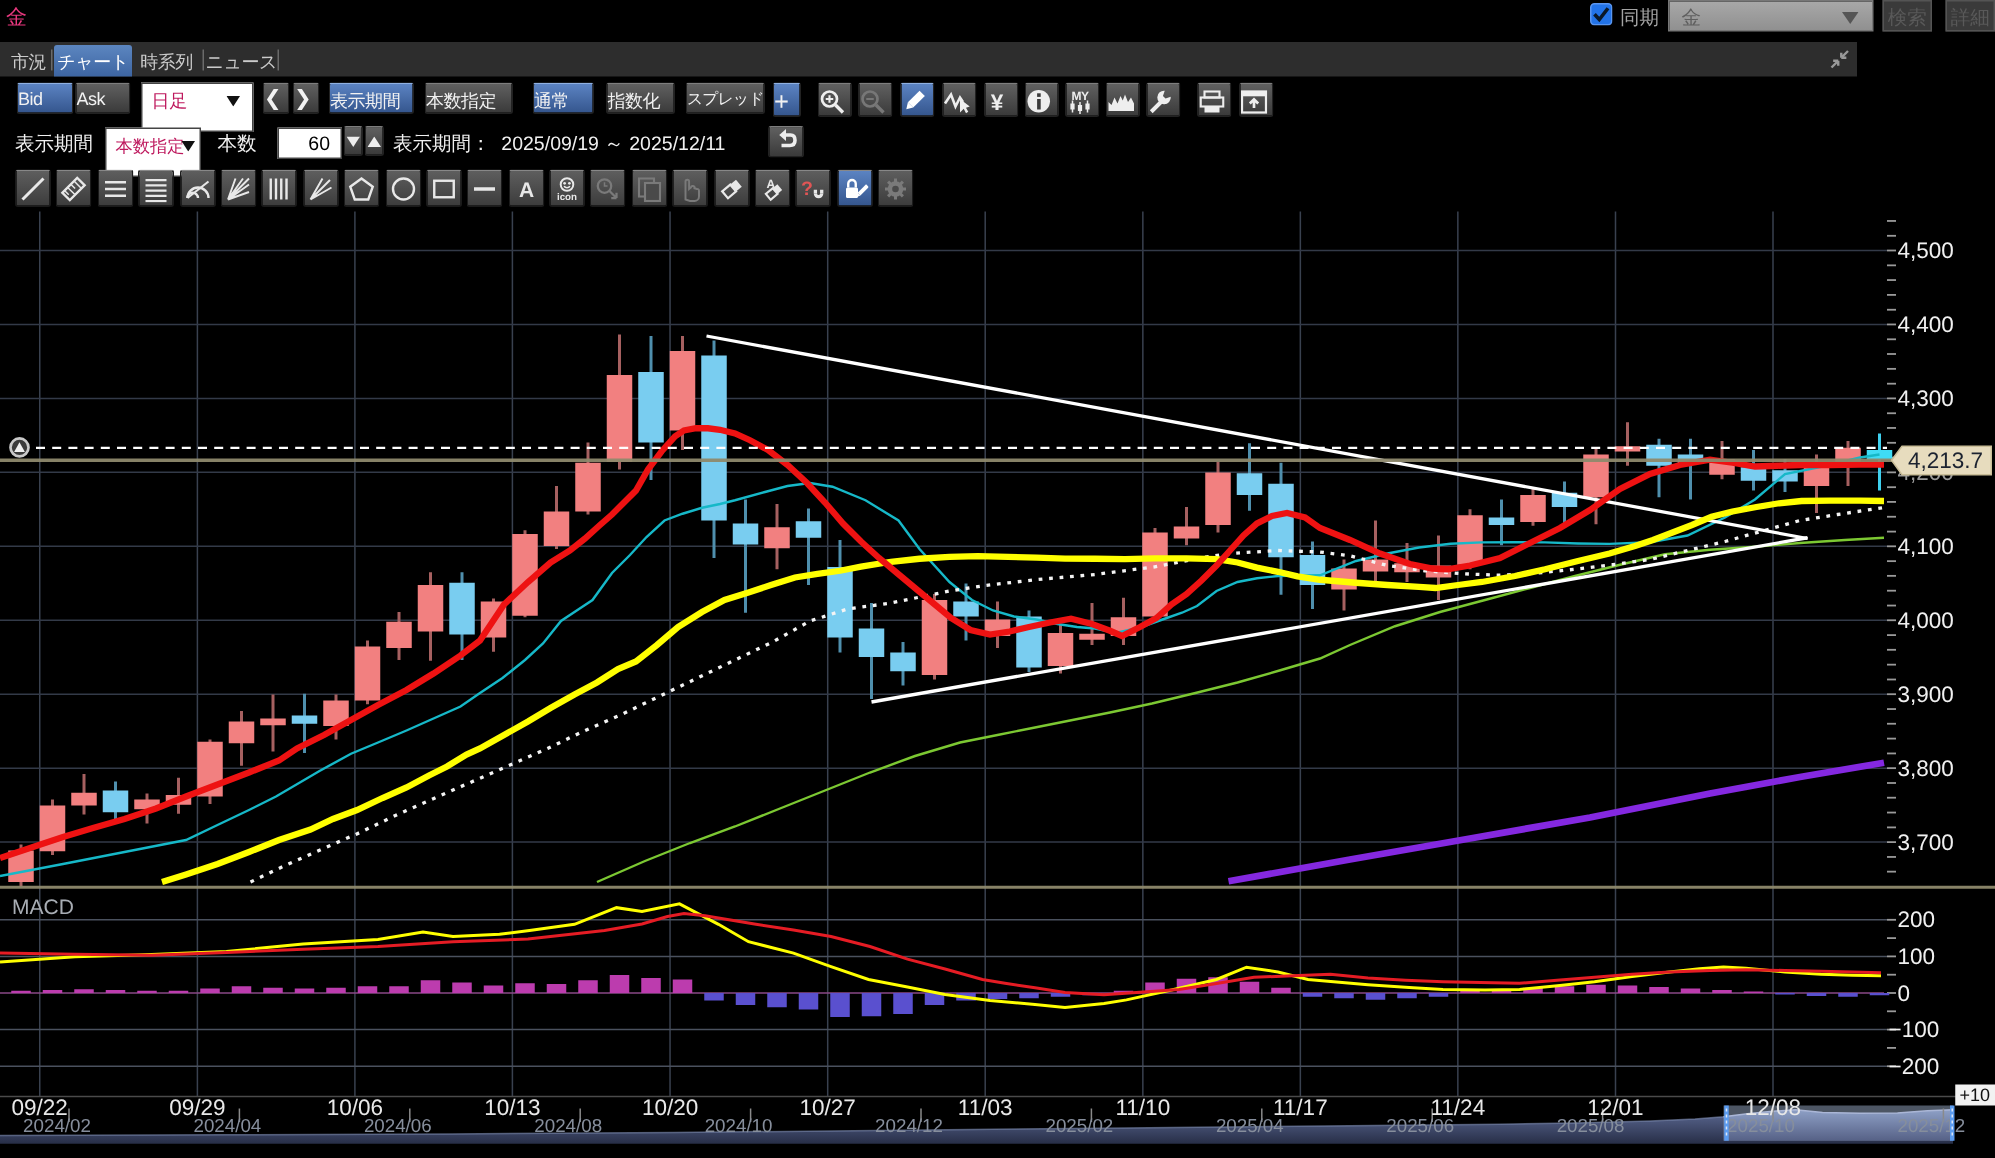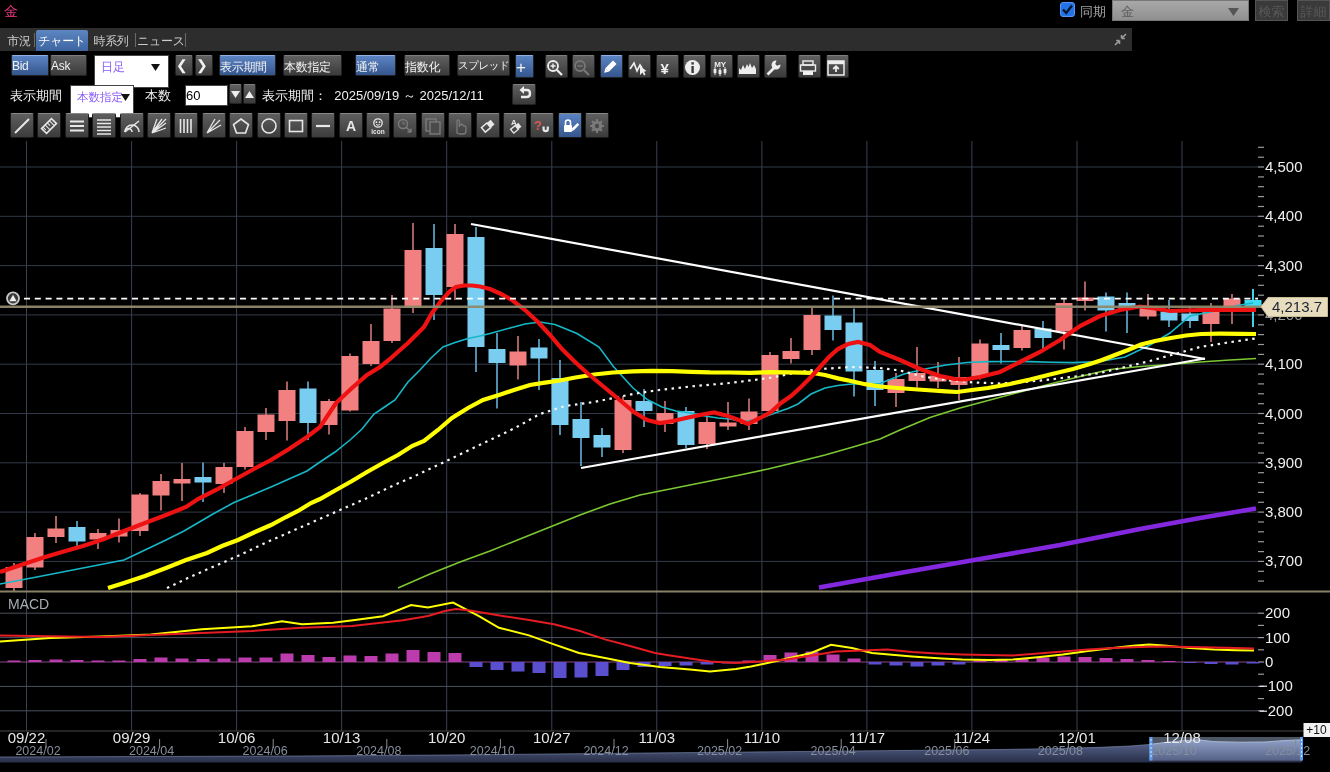--- a/index.html
+++ b/index.html
@@ -4,35 +4,35 @@
 font-family:"Liberation Sans",sans-serif;position:relative}
 *{box-sizing:border-box}
 .r0{position:absolute;left:0;top:0;width:1330px;height:28px;background:#000}
 .kin{position:absolute;left:4px;top:3px;color:#e8387e;font-size:14px}
 .cb{position:absolute;left:1060px;top:2px}
 .douki{position:absolute;left:1080px;top:3px;color:#a3a3a3;font-size:13px}
 .ddl{position:absolute;left:1112px;top:0px;width:137px;height:21px;background:linear-gradient(#a8a8a8,#909090);
 border:1px solid #777;color:#5f5f5f;font-size:13px;padding:2px 0 0 8px}
 .gbtn{position:absolute;top:0px;width:33px;height:21px;background:#3a3a3a;border:1px solid #545454;
 color:#595959;font-size:13px;text-align:center;padding-top:2px}
-.tabs{position:absolute;left:0;top:28px;width:1132px;height:23px;background:#2d2d2d}
+.tabs{position:absolute;left:0;top:28px;width:1238px;height:23px;background:#2d2d2d}
 .tab{position:absolute;top:2px;height:21px;color:#cbcbcb;font-size:12px;text-align:center;padding-top:3px;white-space:nowrap;overflow:hidden;letter-spacing:-0.3px}
 .tab.act{background:linear-gradient(#5c86c0,#3d65a2);color:#fff;border-radius:2px 2px 0 0}
 .sep{position:absolute;top:5px;width:1px;height:14px;background:#6a6a6a}
 .row2{position:absolute;left:0;top:55px;width:1330px;height:24px}
 .btn{position:absolute;top:0;height:21px;background:linear-gradient(#606060,#3a3a3a);
 border:1px solid #222;border-top-color:#7e7e7e;color:#f2f2f2;font-size:12px;
 padding-top:3px;border-radius:2px;white-space:nowrap;overflow:hidden;letter-spacing:-0.3px}
 .btn.blue{background:linear-gradient(#5b83c2,#35568e);border-top-color:#8fb0e0}
 .btn.ic{padding-top:0;height:23px;line-height:23px}
 .btn.ic svg{vertical-align:middle}
-.wsel{position:absolute;top:0;height:33px;background:#fff;border:1px solid #444;color:#8b5cf6;
+.wsel{position:absolute;top:0;height:33px;background:#fff;border:1px solid #444;color:#be185d;
 font-size:12px;padding:3px 0 0 6px;white-space:nowrap;overflow:hidden}
 .wnum{position:absolute;top:0;height:21px;background:#fff;border:1px solid #444;color:#000;
-font-size:13px;text-align:left;padding:2px 7px 0 0}
+font-size:13px;text-align:right;padding:2px 7px 0 0}
 .row3{position:absolute;left:0;top:84px;width:1330px;height:23px}
 .lbl{position:absolute;top:3px;color:#f0f0f0;font-size:13px;white-space:pre}
 .btn.ar{height:20px;line-height:18px;padding-top:0;text-align:center}
 .row4{position:absolute;left:10px;top:113px;width:640px;height:26px;display:flex;gap:3.4px}
 .dbtn{width:24px;height:25px;background:linear-gradient(#5e5e5e,#3c3c3c);border:1px solid #1a1a1a;
 border-top-color:#888;border-radius:2px;display:inline-flex;align-items:center;justify-content:center}
 .dbtn.blue{background:linear-gradient(#5b83c2,#35568e)}
 </style></head>
 <body>
 <svg width="1330" height="772" viewBox="0 0 1330 772" style="position:absolute;left:0;top:0" font-family="&quot;Liberation Sans&quot;,sans-serif">

